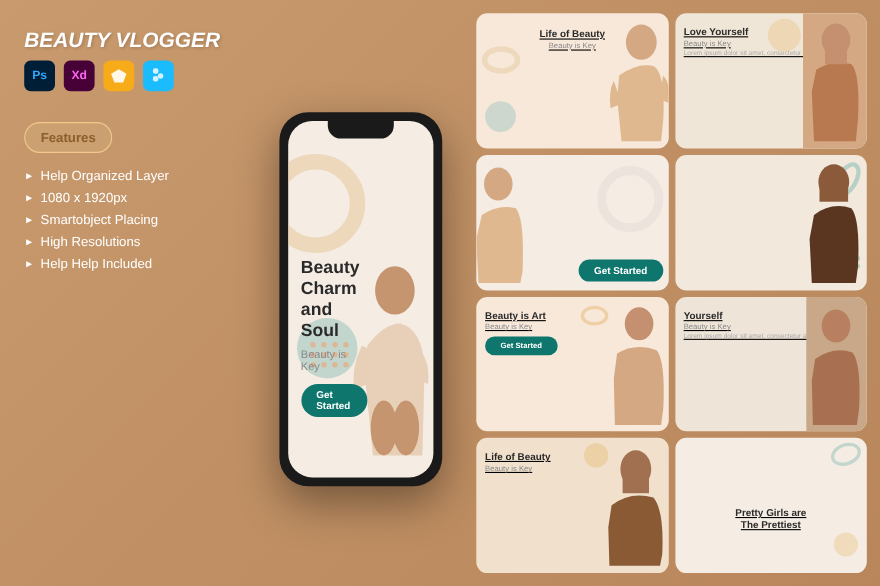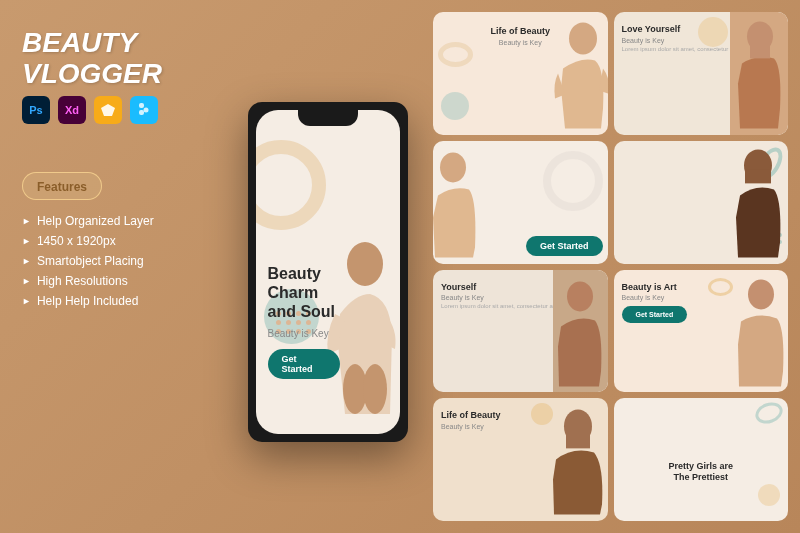--- a/index.html
+++ b/index.html
@@ -23,21 +23,21 @@
     .left-panel {
       width: 230px;
       padding: 28px 22px;
       flex-shrink: 0;
       display: flex;
       flex-direction: column;
     }
 
     .brand-title {
       color: white;
-      font-size: 28px;
+      font-size: 19px;
       font-weight: 900;
       font-style: italic;
       line-height: 1.1;
       text-transform: uppercase;
       margin-bottom: 6px;
       text-shadow: 1px 1px 3px rgba(0,0,0,0.2);
     }
 
     .brand-subtitle {
       color: white;
@@ -74,21 +74,20 @@
     .icon-fi { background: #1abcfe; color: white; }
 
     .features-box {
       background: rgba(210,170,120,0.5);
       border: 1.5px solid rgba(255,220,150,0.7);
       border-radius: 20px;
       padding: 4px 14px;
       display: inline-block;
       margin-bottom: 14px;
       width: fit-content;
-      margin-top: 20px;
     }
 
     .features-label {
       color: #8b5e2a;
       font-size: 12px;
       font-weight: 700;
     }
 
     .features-list {
       list-style: none;
@@ -117,24 +116,24 @@
       width: 195px;
       flex-shrink: 0;
       display: flex;
       align-items: center;
       justify-content: center;
       position: relative;
       margin-top: 10px;
     }
 
     .phone-wrapper {
-      width: 160px;
+      width: 148px;
       height: 340px;
       background: #1a1a1a;
-      border-radius: 14px;
+      border-radius: 26px;
       padding: 8px;
       box-shadow: 0 15px 40px rgba(0,0,0,0.4);
       position: relative;
     }
 
     .phone-notch {
       width: 60px;
       height: 16px;
       background: #1a1a1a;
       border-radius: 0 0 12px 12px;
@@ -210,20 +209,21 @@
     }
 
     
     .right-grid {
       flex: 1;
       padding: 12px 12px 12px 8px;
       display: grid;
       grid-template-columns: 1fr 1fr;
       grid-template-rows: repeat(4, 1fr);
       gap: 6px;
+      text-decoration: underline;
     }
 
     .story-card {
       border-radius: 10px;
       overflow: hidden;
       position: relative;
       background: #f5ede4;
     }
 
     .story-card-inner {
@@ -294,21 +294,21 @@
       <span class="features-label">Features</span>
     </div>
 
     <ul class="features-list">
       <li>
         <span class="feature-arrow">►</span>
         <span>Help Organized Layer</span>
       </li>
       <li>
         <span class="feature-arrow">►</span>
-        <span>1450 x 1920px</span>
+        <span>1080 x 1920px</span>
       </li>
       <li>
         <span class="feature-arrow">►</span>
         <span>Smartobject Placing</span>
       </li>
       <li>
         <span class="feature-arrow">►</span>
         <span>High Resolutions</span>
       </li>
       <li>
@@ -432,53 +432,53 @@
         <div style="position:absolute;right:0;top:0;width:58px;height:100%;overflow:hidden;border-radius:0 10px 10px 0;">
           <svg viewBox="0 0 58 110" width="58" height="100%">
             <ellipse cx="28" cy="18" rx="14" ry="16" fill="#8a5a3a"></ellipse>
             <path d="M10,48 Q26,36 44,42 Q52,52 50,95 L48,110 L8,110 L6,70 Z" fill="#5a3520"></path>
             <rect x="15" y="22" width="26" height="14" fill="#8a5a3a"></rect>
           </svg>
         </div>
       </div>
     </div>
 
-    <div class="story-card card5">
-      <div class="story-card-inner">
-        <div style="text-align:left;padding-top:4px;">
-          <div class="story-title">Yourself</div>
-          <div class="story-sub">Beauty is Key</div>
-          <div class="story-desc">Lorem ipsum dolor sit amet, consectetur adipiscing elit.</div>
-        </div>
-        <div style="position:absolute;right:0;top:0;width:55px;height:100%;overflow:hidden;border-radius:0 10px 10px 0;background:#c8a888;">
-          <svg viewBox="0 0 55 110" width="55" height="100%">
-            <ellipse cx="27" cy="20" rx="13" ry="15" fill="#b88060"></ellipse>
-            <path d="M8,50 Q25,38 42,44 Q50,54 48,95 L46,110 L6,110 L5,70 Z" fill="#a87050"></path>
-          </svg>
-        </div>
-      </div>
-    </div>
-
     <div class="story-card card6">
       <div class="story-card-inner">
         <div style="position:absolute;width:25px;height:18px;border:3px solid #e8c080;border-radius:50%;top:8px;right:55px;opacity:0.6;"></div>
         <div style="padding-top:4px;">
           <div class="story-title">Beauty is Art</div>
           <div class="story-sub">Beauty is Key</div>
           <div class="phone-btn" style="margin-top:5px;font-size:7px;">Get Started</div>
         </div>
         <div style="position:absolute;right:0;top:0;width:55px;height:100%;overflow:hidden;border-radius:0 10px 10px 0;">
           <svg viewBox="0 0 55 110" width="55" height="100%">
             <ellipse cx="28" cy="18" rx="13" ry="15" fill="#c49070"></ellipse>
             <path d="M8,45 Q25,35 44,42 Q52,52 50,95 L48,110 L6,110 L5,68 Z" fill="#d4a882"></path>
           </svg>
         </div>
       </div>
     </div>
 
+    <div class="story-card card5">
+      <div class="story-card-inner">
+        <div style="text-align:left;padding-top:4px;">
+          <div class="story-title">Yourself</div>
+          <div class="story-sub">Beauty is Key</div>
+          <div class="story-desc">Lorem ipsum dolor sit amet, consectetur adipiscing elit.</div>
+        </div>
+        <div style="position:absolute;right:0;top:0;width:55px;height:100%;overflow:hidden;border-radius:0 10px 10px 0;background:#c8a888;">
+          <svg viewBox="0 0 55 110" width="55" height="100%">
+            <ellipse cx="27" cy="20" rx="13" ry="15" fill="#b88060"></ellipse>
+            <path d="M8,50 Q25,38 42,44 Q50,54 48,95 L46,110 L6,110 L5,70 Z" fill="#a87050"></path>
+          </svg>
+        </div>
+      </div>
+    </div>
+
     <div class="story-card card7">
       <div class="story-card-inner">
         <div style="position:absolute;width:22px;height:22px;border-radius:50%;background:#e8c080;opacity:0.5;top:5px;right:55px;"></div>
         <div style="padding-top:4px;">
           <div class="story-title">Life of Beauty</div>
           <div class="story-sub">Beauty is Key</div>
         </div>
         <div style="position:absolute;right:0;top:0;width:60px;height:100%;overflow:hidden;border-radius:0 10px 10px 0;">
           <svg viewBox="0 0 60 110" width="60" height="100%">
             <ellipse cx="30" cy="22" rx="14" ry="17" fill="#a07050"></ellipse>

